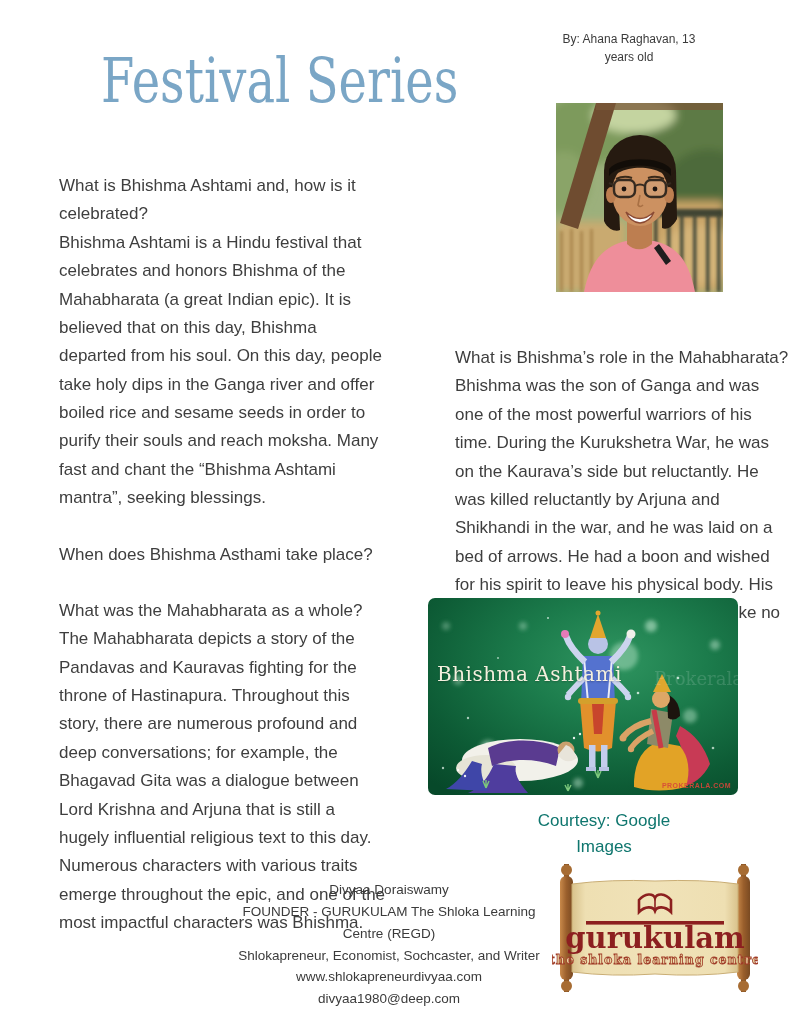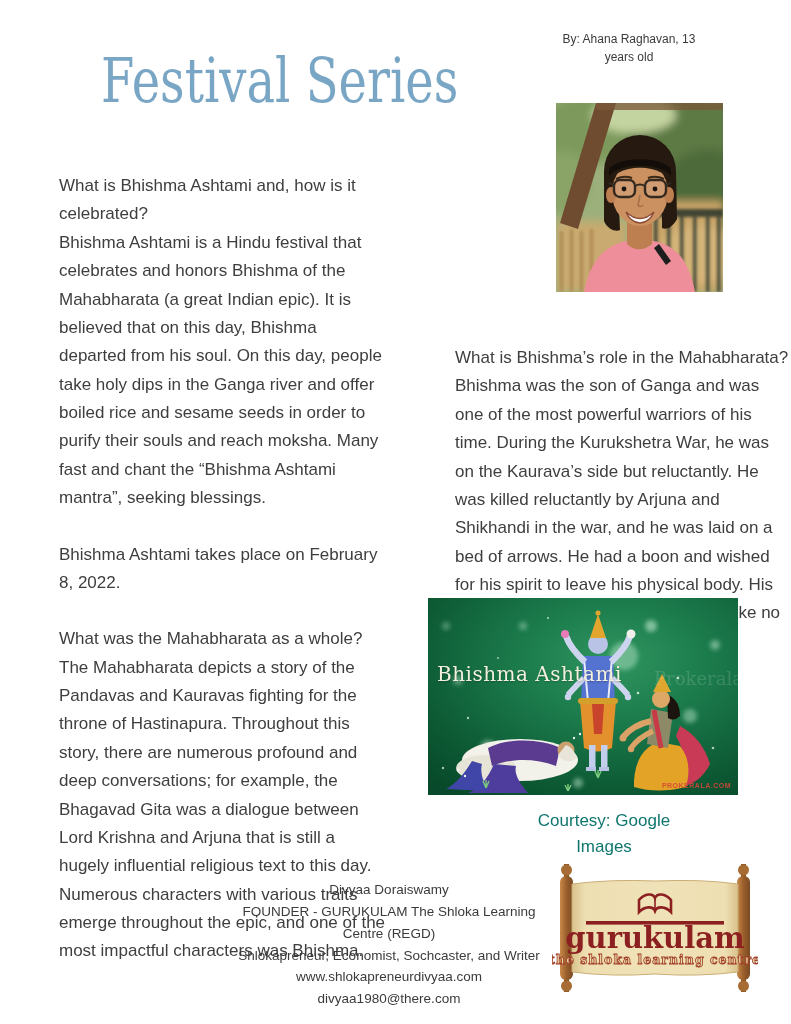--- a/index.html
+++ b/index.html
@@ -20,21 +20,21 @@
   .article-title{
     position:absolute;left:58px;top:116px;width:330px;text-align:center;
     font-size:22px;color:#3a3a3a;
   }
   .col{font-size:17px;line-height:1.67;color:#3e3e3e;text-align:left;}
   .left-col{position:absolute;left:59px;top:172px;width:327px;}
   .right-col{position:absolute;left:455px;top:344px;width:336px;}
   .qa{margin:0 0 28px 0;}
   .author-photo{position:absolute;left:556px;top:103px;width:167px;height:189px;}
   .festival-image{
-    position:absolute;left:428px;top:598px;width:310px;height:197px;overflow:hidden;
+    position:absolute;left:428px;top:598px;width:310px;height:197px;overflow:hidden;border-radius:7px;
   }
   .festival-image svg{position:absolute;left:0;top:0;}
   .img-title{
     position:absolute;left:9px;top:64px;
     font-family:"DejaVu Serif",serif;font-size:20px;color:#f5f0de;
     letter-spacing:.5px;text-shadow:0 1px 2px rgba(0,0,0,.25);
   }
   .img-watermark{
     position:absolute;left:198px;top:70px;
     font-family:"DejaVu Serif",serif;font-size:18px;color:rgba(255,255,255,0.14);margin-left:28px;
@@ -132,21 +132,21 @@
       <path d="M70,109 Q84,122 98,109 Q94,119 84,120 Q74,119 70,109 Z" fill="#ffffff" stroke="#8a4a34" stroke-width="1.4"></path>
     </g>
   </svg>
 
   <div class="col left-col">
     <div class="qa">
       <div>What is Bhishma Ashtami and, how is it celebrated?</div>
       <div>Bhishma Ashtami is a Hindu festival that celebrates and honors Bhishma of the Mahabharata (a great Indian epic). It is believed that on this day, Bhishma departed from his soul. On this day, people take holy dips in the Ganga river and offer boiled rice and sesame seeds in order to purify their souls and reach moksha. Many fast and chant the “Bhishma Ashtami mantra”, seeking blessings.</div>
     </div>
     <div class="qa">
-      <div>Bhishma Ashtami takes place on February 8, 2022.</div>
+      <div>When does Bhishma Asthami take place?</div>
     </div>
     <div class="qa">
       <div>What was the Mahabharata as a whole?</div>
       <div>The Mahabharata depicts a story of the Pandavas and Kauravas fighting for the throne of Hastinapura. Throughout this story, there are numerous profound and deep conversations; for example, the Bhagavad Gita was a dialogue between Lord Krishna and Arjuna that is still a hugely influential religious text to this day. Numerous characters with various traits emerge throughout the epic, and one of the most impactful characters was Bhishma.</div>
     </div>
   </div>
 
   <div class="col right-col">
     <div class="qa">
       <div>What is Bhishma’s role in the Mahabharata?</div>
@@ -257,21 +257,21 @@
   <div class="courtesy">
     <div>Courtesy: Google</div>
     <div>Images</div>
   </div>
 
   <div class="footer-text">
     <div>Divyaa Doraiswamy</div>
     <div>FOUNDER - GURUKULAM The Shloka Learning Centre (REGD)</div>
     <div>Shlokapreneur, Economist, Sochcaster, and Writer</div>
     <div>www.shlokapreneurdivyaa.com</div>
-    <div>divyaa1980@there.com</div>
+    <div>divyaa1980@deep.com</div>
   </div>
 
   <div class="logo">
     <svg width="206" height="136" viewBox="0 0 206 136">
       <defs>
         <linearGradient id="wood" x1="0" y1="0" x2="1" y2="0">
           <stop offset="0" stop-color="#c8894a"></stop>
             <stop offset="0.5" stop-color="#9a5f2c"></stop>
             <stop offset="1" stop-color="#7a4a22"></stop>
         </linearGradient>

